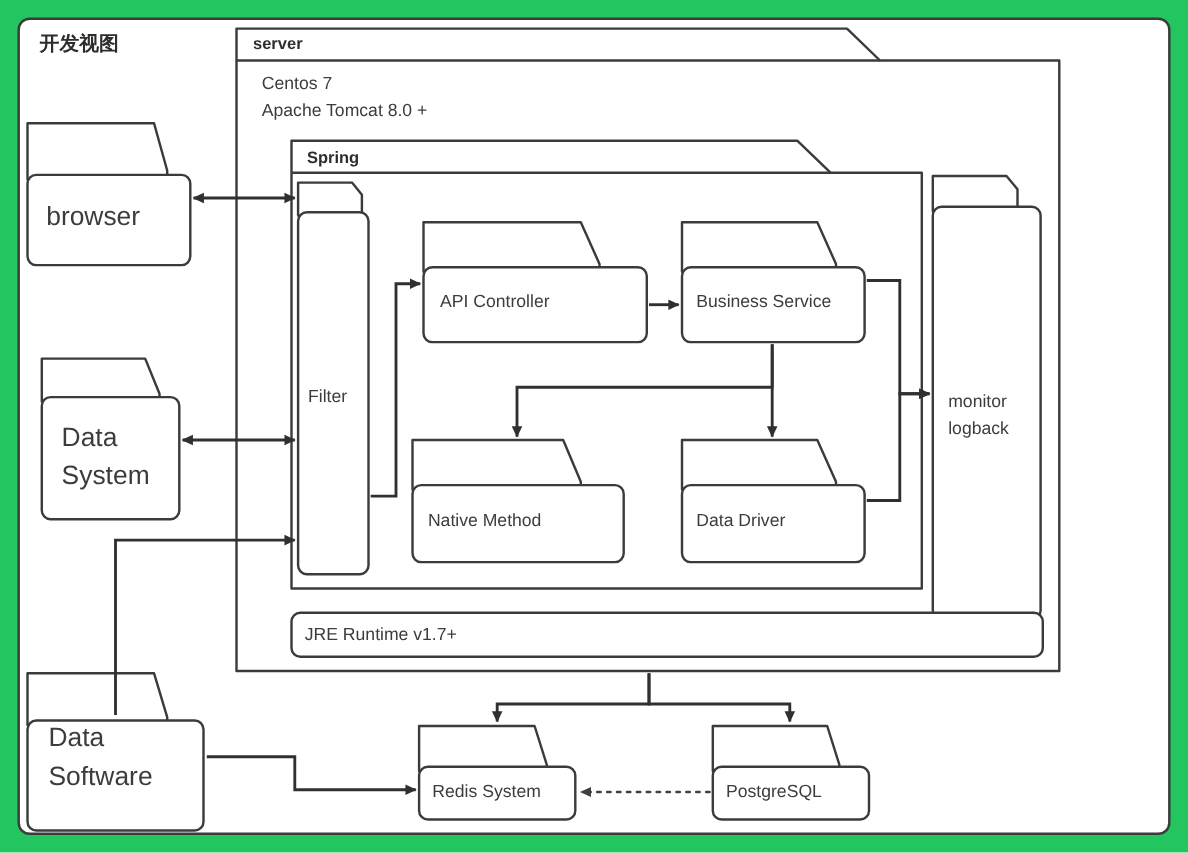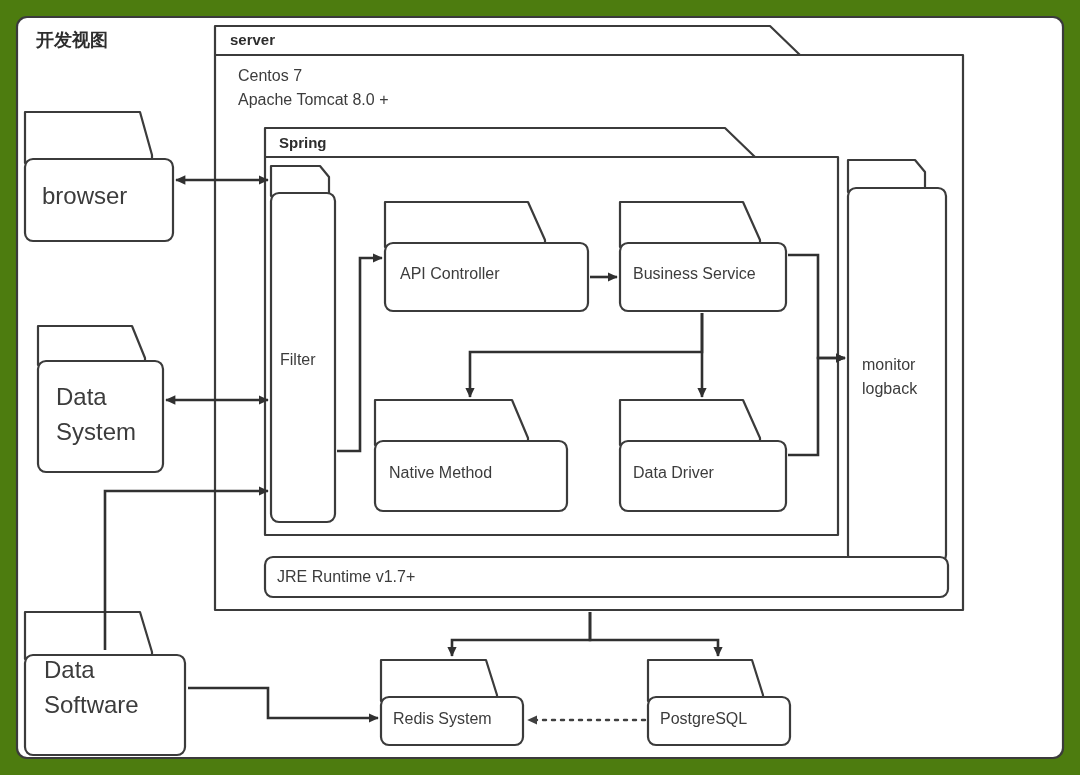--- a/index.html
+++ b/index.html
@@ -7,21 +7,21 @@
     padding: 0;
     background: #ffffff;
   }
   body {
     font-family: "Liberation Sans", "DejaVu Sans", sans-serif;
   }
   #stage {
     position: relative;
     width: 1080px;
     height: 775px;
-    background: #4d7c0f;
+    background: #22c55e;
     overflow: hidden;
     text-decoration: underline;
   }
   svg#diagram {
     position: absolute;
     left: 0;
     top: 0;
     width: 1080px;
     height: 775px;
   }

